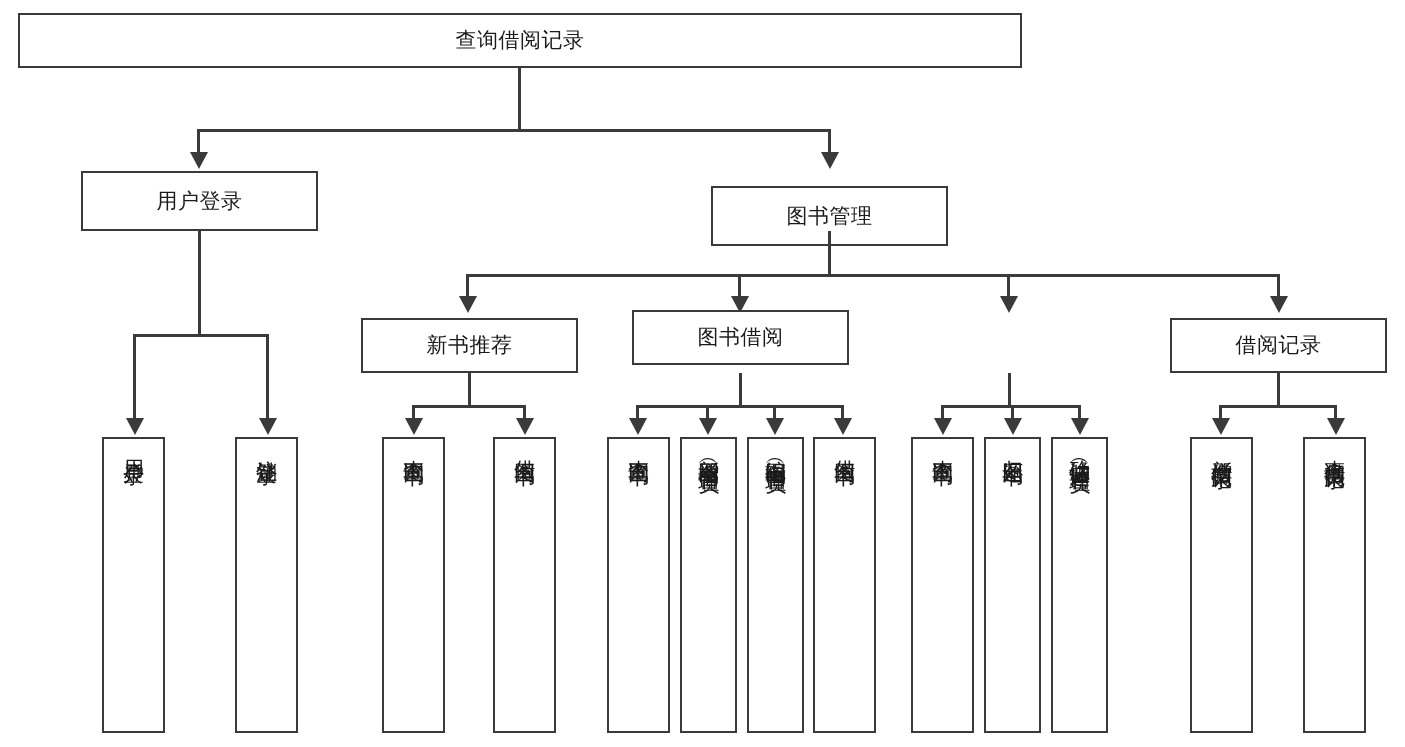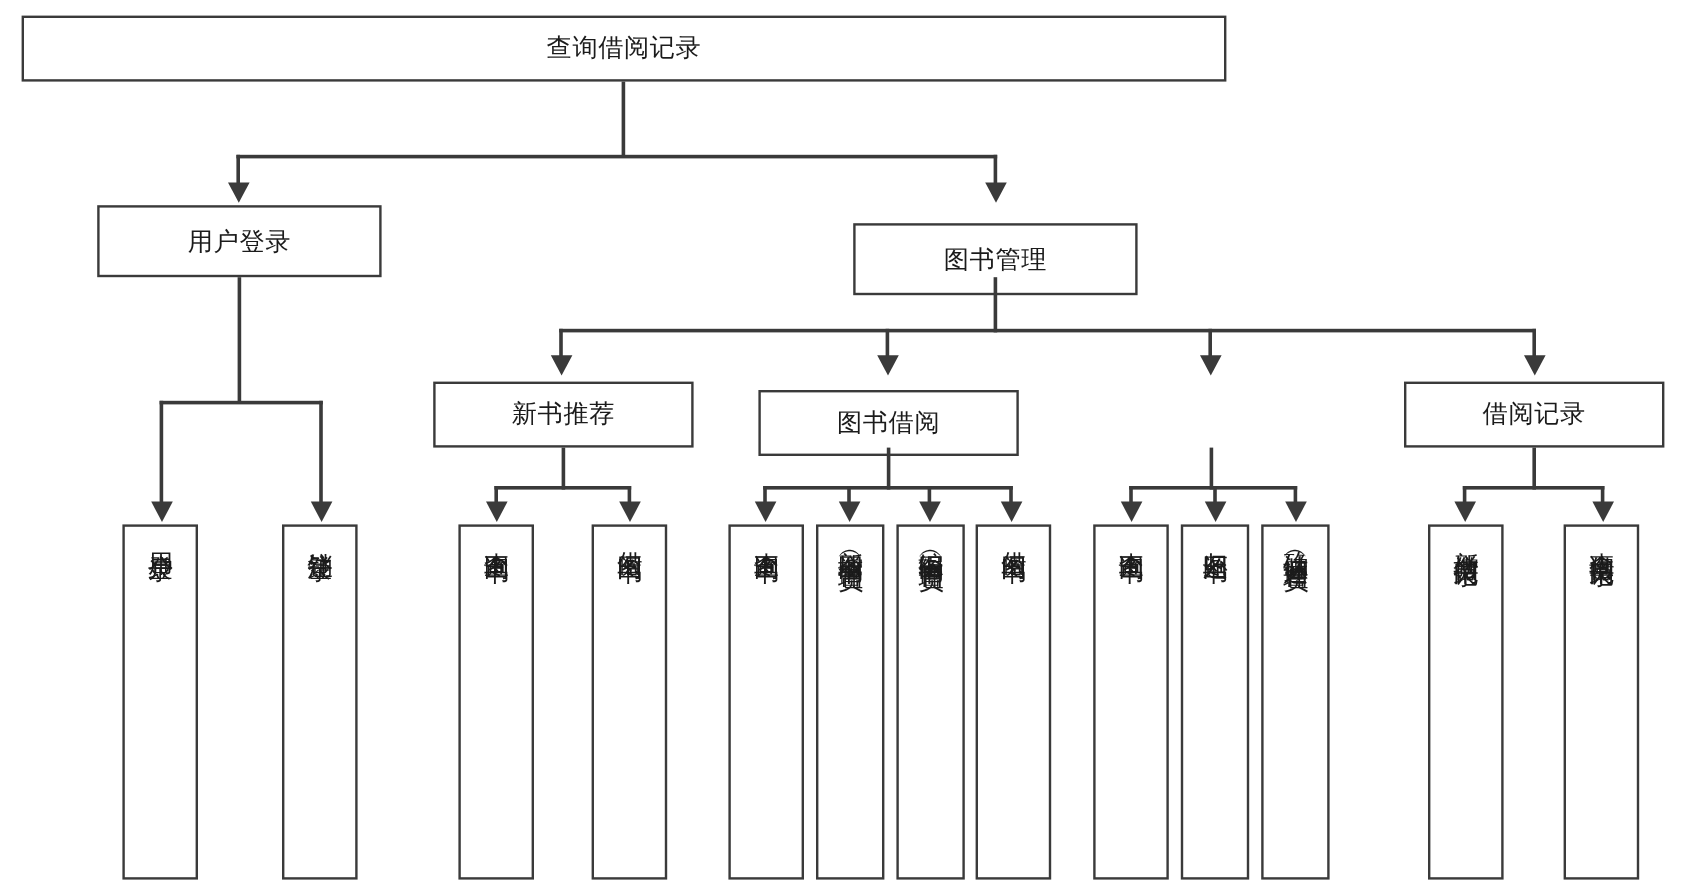--- a/index.html
+++ b/index.html
@@ -119,21 +119,21 @@
   <div class="vline" style="left:738px; top:274px; height:24px;"></div>
   <div class="arrow" style="left:731px; top:296px;"></div>
   <div class="vline" style="left:1007px; top:274px; height:24px;"></div>
   <div class="arrow" style="left:1000px; top:296px;"></div>
   <div class="vline" style="left:1277px; top:274px; height:24px;"></div>
   <div class="arrow" style="left:1270px; top:296px;"></div>
 
   <div class="node horiz" style="left:361px; top:318px; width:217px; height:55px;">
     <span class="label">新书推荐</span>
   </div>
-  <div class="node horiz" style="left:632px; top:325px; width:217px; height:55px;">
+  <div class="node horiz" style="left:632px; top:310px; width:217px; height:55px;">
     <span class="label">图书借阅</span>
   </div>
   <div class="node horiz" style="left:1170px; top:318px; width:217px; height:55px;">
     <span class="label">借阅记录</span>
   </div>
 
   <div class="vline" style="left:468px; top:373px; height:35px;"></div>
   <div class="hline" style="left:412px; top:405px; width:114px;"></div>
   <div class="vline" style="left:412px; top:405px; height:15px;"></div>
   <div class="arrow" style="left:405px; top:418px;"></div>

